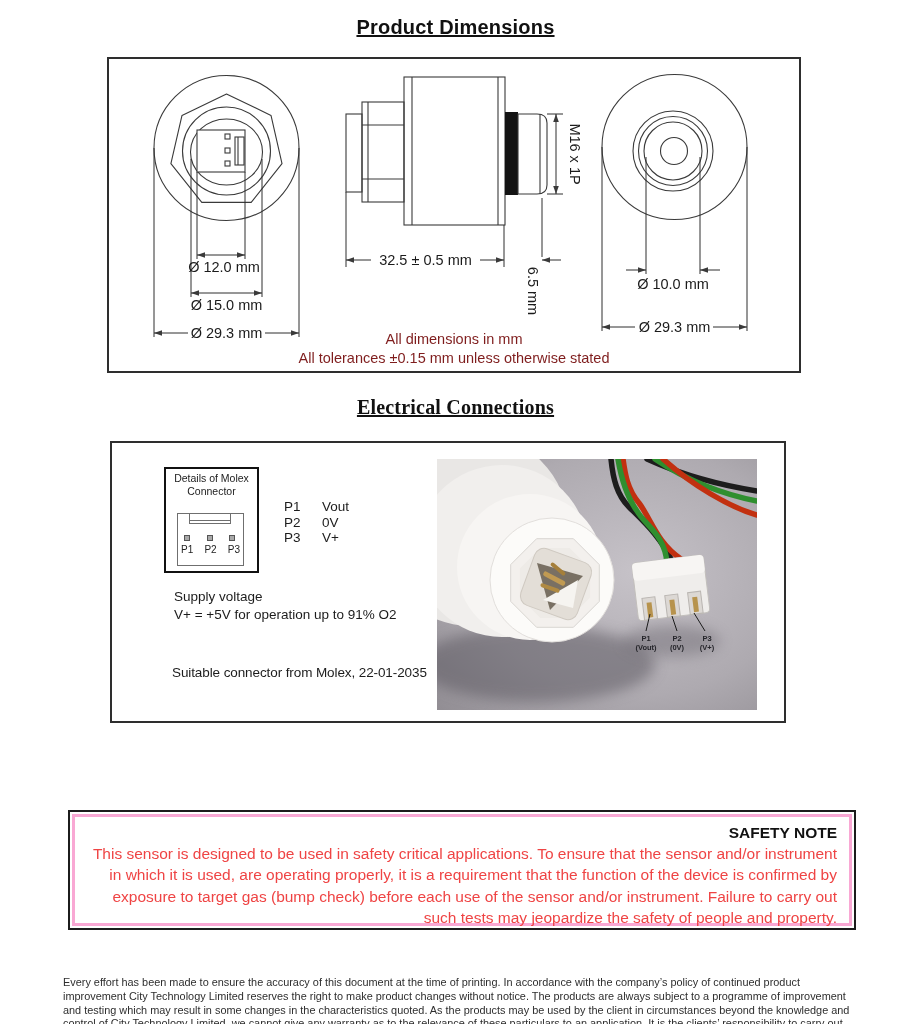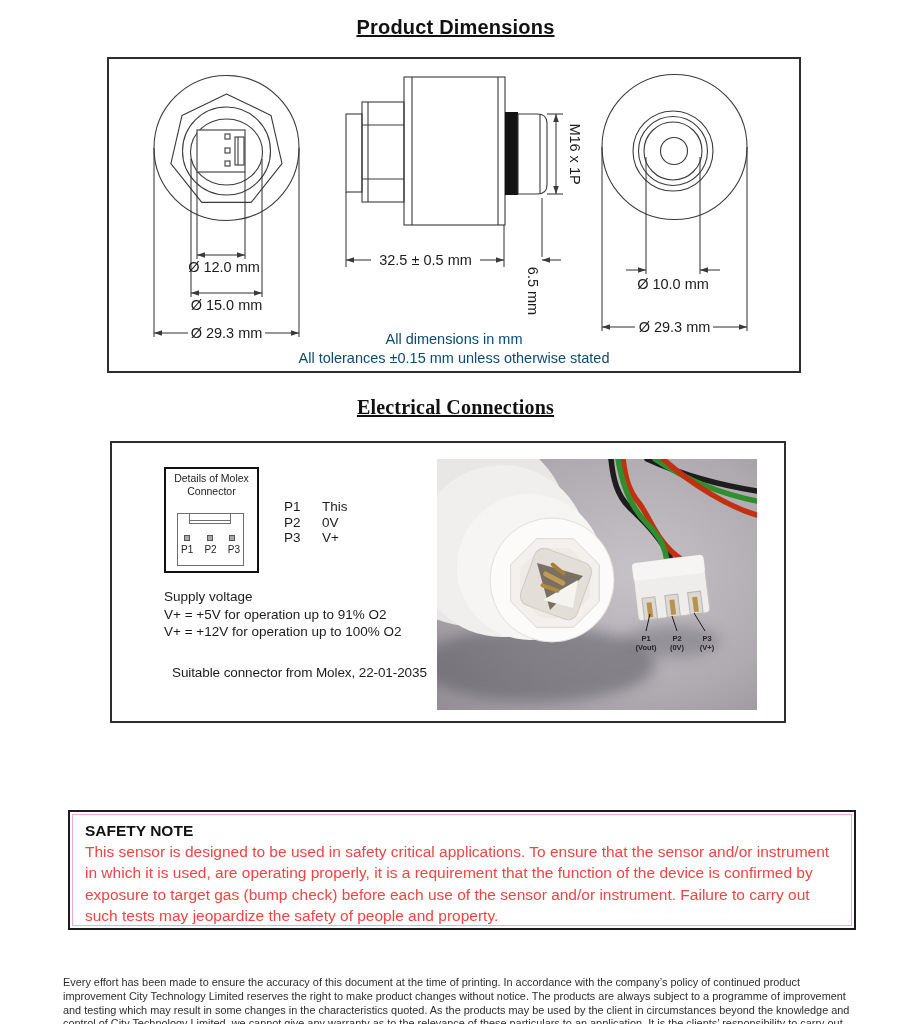--- a/index.html
+++ b/index.html
@@ -3,47 +3,47 @@
 <meta charset="utf-8">
 <style>
   html,body{margin:0;padding:0;background:#ffffff;}
   .page{position:relative;width:911px;height:1024px;background:#fff;
         font-family:"Liberation Sans",sans-serif;color:#1a1a1a;overflow:hidden;}
   .sec-title{position:absolute;left:0;width:100%;text-align:center;
              font-size:20px;font-weight:bold;text-decoration:underline;letter-spacing:.2px;color:#111;}
   .frame{position:absolute;border:2px solid #2e2e2e;box-sizing:border-box;}
   .dims-frame{left:107px;top:57px;width:694px;height:316px;}
   .elec-frame{left:110px;top:441px;width:676px;height:282px;}
-  .dims-note{position:absolute;left:0;width:100%;text-align:center;font-size:14.5px;color:#0c4a6e;}
+  .dims-note{position:absolute;left:0;width:100%;text-align:center;font-size:14.5px;color:#7f1d1d;}
   .ln{stroke:#3a3a3a;stroke-width:1.1;fill:none;}
   .lnf{stroke:#3a3a3a;stroke-width:1.1;fill:#ffffff;}
   .dim{stroke:#2e2e2e;stroke-width:1;fill:none;}
   .arw{fill:#3a3a3a;stroke:none;}
   .dimtxt{font-family:"Liberation Sans",sans-serif;font-size:14.5px;fill:#1b1b1b;}
   
   .molex-box{position:absolute;left:52px;top:24px;width:95px;height:106px;border:2.5px solid #111;
              box-sizing:border-box;background:#fff;}
   .molex-title{margin-top:3px;text-align:center;font-size:10.5px;line-height:12.5px;color:#222;}
   .molex-graphic{position:absolute;left:11px;top:44px;width:67px;height:53px;border:1.5px solid #6f6f6f;box-sizing:border-box;}
   .molex-latch{position:absolute;left:11px;top:-1px;width:42px;height:11px;border:1.5px solid #6f6f6f;box-sizing:border-box;}
   .molex-latch-line{position:absolute;left:0;right:0;bottom:2px;border-top:1px solid #6f6f6f;}
   .pin-sq{position:absolute;top:21px;width:6px;height:6px;background:#a9a9a9;border:1px solid #555;box-sizing:border-box;}
   .molex-pin-labels{position:absolute;left:0;right:0;top:30px;display:flex;justify-content:space-between;
                     padding:0 3px;font-size:10px;color:#222;}
   
   .pin-table{position:absolute;left:172px;top:56px;font-size:13.5px;line-height:15.5px;color:#1c1c1c;}
   .pin-row{display:flex;}
   .pin-c1{width:38px;}
   
-  .supply{position:absolute;left:52px;top:145px;font-size:13.5px;line-height:17.5px;color:#1c1c1c;}
+  .supply{position:absolute;left:62px;top:145px;font-size:13.5px;line-height:17.5px;color:#1c1c1c;}
   .conn-note{position:absolute;left:60px;top:222px;font-size:13.5px;color:#1c1c1c;letter-spacing:-0.1px;}
   
   .safety-outer{position:absolute;left:68px;top:810px;width:788px;height:120px;border:2px solid #1c1c1c;
                 box-sizing:border-box;padding:2px;}
-  .safety-inner{border:1px solid #f9a8d4;width:100%;height:100%;box-sizing:border-box;padding:5px 12px 4px 12px;}
+  .safety-inner{border:3px solid #f9a8d4;width:100%;height:100%;box-sizing:border-box;padding:5px 12px 4px 12px;text-align:right;}
   .safety-h{font-size:15.5px;font-weight:bold;line-height:21px;color:#111;}
   .safety-b{font-size:15.5px;line-height:21.3px;color:#ef4444;}
   .legal{position:absolute;left:63px;top:948px;width:795px;font-size:10.9px;line-height:13.8px;color:#2e2e2e;margin-top:28px;}
 </style>
 </head>
 <body>
 
 <div class="page">
 
   <div class="sec-title" style="top:16px;">Product Dimensions</div>
@@ -171,36 +171,35 @@
           <span>P1</span>
           <span>P2</span>
           <span>P3</span>
         </div>
       </div>
     </div>
 
     <div class="pin-table">
       <div class="pin-row">
         <span class="pin-c1">P1</span>
-        <span>This</span>
+        <span>Vout</span>
       </div>
       <div class="pin-row">
         <span class="pin-c1">P2</span>
         <span>0V</span>
       </div>
       <div class="pin-row">
         <span class="pin-c1">P3</span>
         <span>V+</span>
       </div>
     </div>
 
     <div class="supply">
       <div>Supply voltage</div>
       <div>V+ = +5V for operation up to 91% O2</div>
-      <div>V+ = +12V for operation up to 100% O2</div>
     </div>
 
     <div class="conn-note">Suitable connector from Molex, 22-01-2035</div>
 
     <svg style="position:absolute;left:325px;top:16px;" width="320" height="251" viewBox="0 0 320 251">
       <defs>
         <radialGradient id="bgGrad" cx="0.62" cy="0.45" r="0.9">
           <stop offset="0%" stop-color="#c6c2c8"></stop>
           <stop offset="55%" stop-color="#aeaab0"></stop>
           <stop offset="100%" stop-color="#8b878d"></stop>

